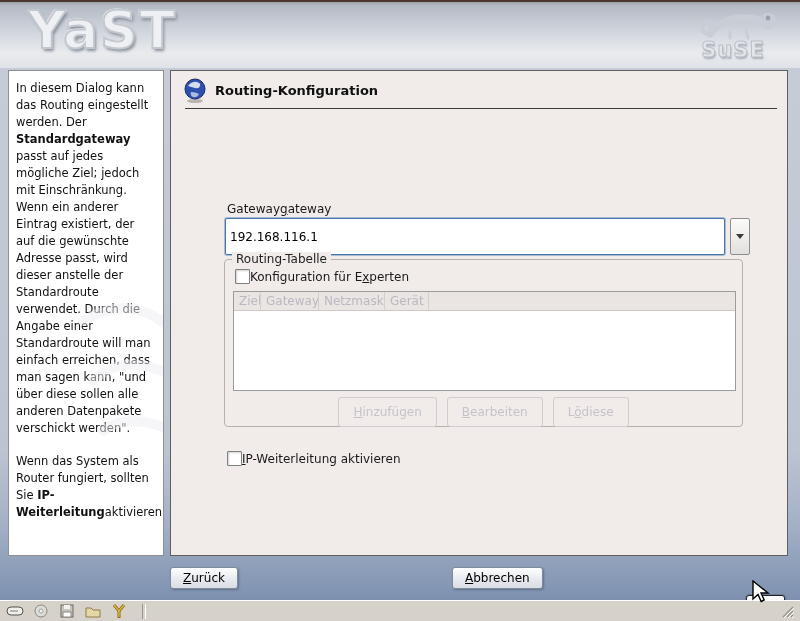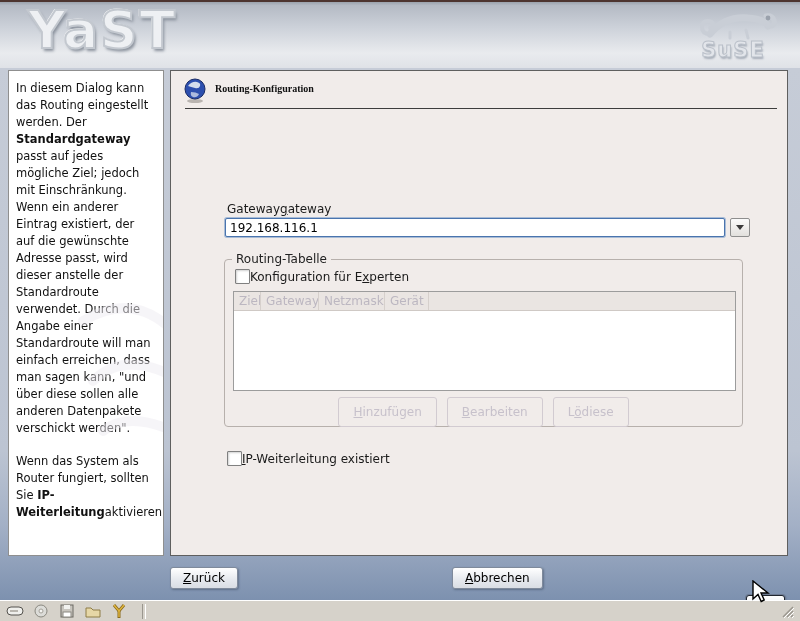--- a/index.html
+++ b/index.html
@@ -27,25 +27,25 @@
   .sidebar{left:8px;top:70px;width:156px;height:486px;background:#ffffff;
     border:1px solid #8f8f8f;box-sizing:border-box;padding:9px 7px;overflow:hidden;}
   .sidebar p{margin:0 0 16px 0;font-size:11.5px;line-height:17px;color:#111;}
   .bold{font-weight:bold;}
   .watermark{right:-20px;top:210px;opacity:.5;}
 
   
   .main{left:170px;top:70px;width:618px;height:486px;background:#f1ecea;
     border:1px solid #5f5f5f;box-sizing:border-box;}
   .main-header-icon{left:12px;top:7px;}
-  .main-title{left:44px;top:12px;font-size:10px;font-weight:bold;color:#101010;font-family:Liberation Serif, serif;}
+  .main-title{left:44px;top:12px;font-size:13px;font-weight:bold;color:#101010;}
   .main-sep{left:14px;top:37px;width:592px;height:0;border-top:1px solid #3d3d3d;}
 
   .gw-label{left:56px;top:131px;font-size:12px;}
-  .combo-row{left:54px;top:147px;width:518px;height:19px;display:flex;align-items:stretch;}
+  .combo-row{left:54px;top:147px;width:518px;height:37px;display:flex;align-items:stretch;}
   .combo-input{flex:0 0 490px;border:1px solid #4a74ae;box-shadow:0 0 0 1px #a9bcd6;border-radius:2px;
     background:#ffffff;font:12px "DejaVu Sans","Liberation Sans",sans-serif;padding:0 4px;color:#000;outline:none;}
   .combo-btn{margin-left:5px;flex:0 0 18px;border:1px solid #8e8e8e;border-radius:2px;
     background:linear-gradient(#fbfbfb,#e2e0dd);display:flex;align-items:center;justify-content:center;cursor:default;}
   .combo-arrow{width:0;height:0;border-left:4px solid transparent;border-right:4px solid transparent;border-top:5px solid #3a3a3a;}
 
   .groupbox{left:53px;top:188px;width:519px;height:168px;border:1px solid #b7b0ac;border-radius:4px;box-sizing:border-box;}
   .groupbox-legend{position:absolute;top:-8px;left:7px;background:#f1ecea;padding:0 4px;font-size:12px;color:#222;}
 
   .chk-row{position:absolute;display:flex;align-items:center;gap:0;font-size:12px;}
@@ -159,21 +159,21 @@
 
     <div class="gb-buttons">
       <button class="btn-disabled" disabled=""><span></span><span class="mn">H</span><span>inzufügen</span></button>
       <button class="btn-disabled" disabled=""><span></span><span class="mn">B</span><span>earbeiten</span></button>
       <button class="btn-disabled" disabled=""><span>L</span><span class="mn">ö</span><span>diese</span></button>
     </div>
   </div>
 
   <div class="chk-row chk-ipfwd">
     <div class="chk-box"></div>
-    <span><span></span><span class="mn">I</span><span>P-Weiterleitung existiert</span></span>
+    <span><span></span><span class="mn">I</span><span>P-Weiterleitung aktivieren</span></span>
   </div>
 </div>
 
 <button class="abs btn btn-back"><span></span><span class="mn">Z</span><span>urück</span></button>
 <button class="abs btn btn-cancel"><span></span><span class="mn">A</span><span>bbrechen</span></button>
 <button class="abs btn btn-ok"><span></span><span class="mn">O</span><span>K</span></button>
 
 <div class="abs taskbar">
   <div class="tb-icon">
     <svg width="18" height="12" viewBox="0 0 18 12">

